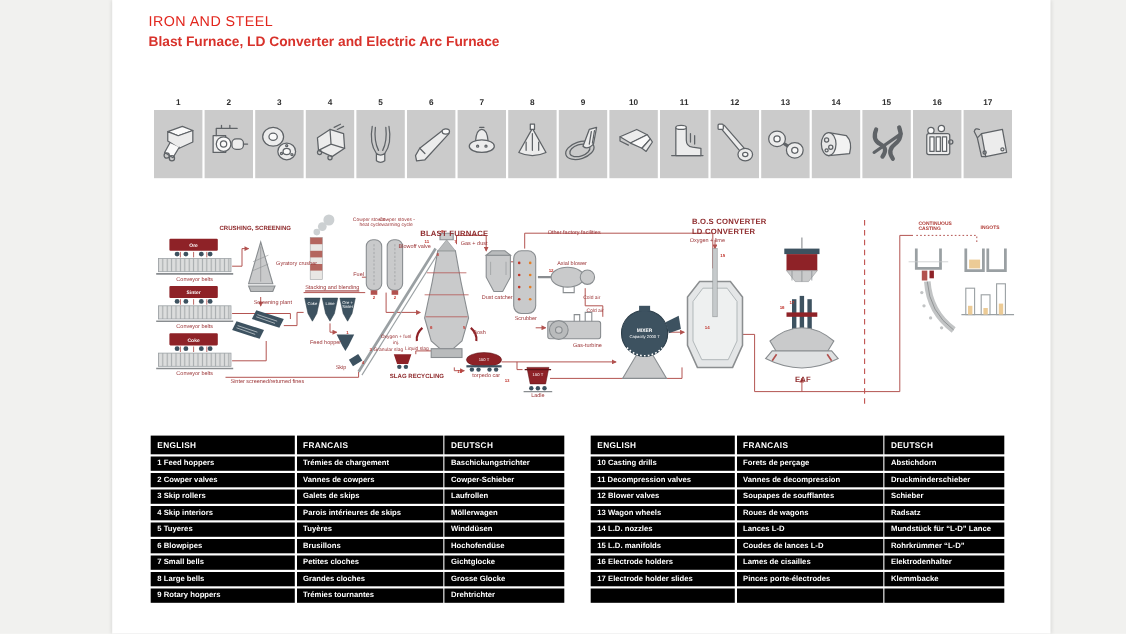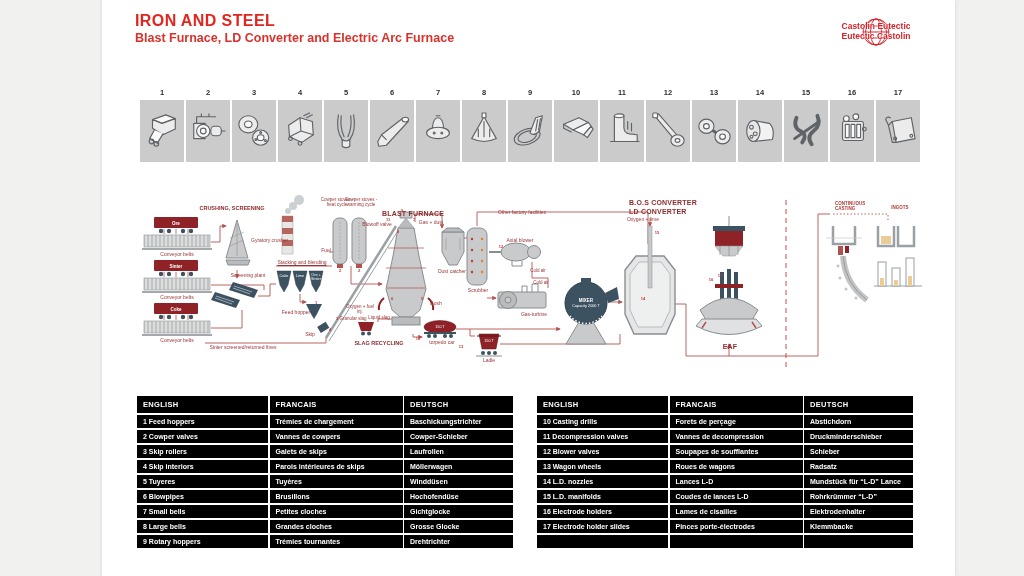--- a/index.html
+++ b/index.html
@@ -1,20 +1,20 @@
 <!DOCTYPE html>
 <html><head>
 <meta charset="utf-8">
 <style>
   html,body{margin:0;padding:0;width:1024px;height:576px;overflow:hidden;
     background:#f1f1ef;font-family:"Liberation Sans",sans-serif;}
   .page{position:absolute;left:102px;top:0;width:853px;height:576px;background:#ffffff;
     box-shadow:0 0 4px rgba(0,0,0,.12);}
   
-  .title{position:absolute;left:33px;top:12px;font-size:16px;font-weight:bold;
+  .title{position:absolute;left:33px;top:12px;font-size:13px;font-weight:normal;
     color:#e2261d;letter-spacing:.4px;}
   .subtitle{position:absolute;left:33px;top:31px;font-size:12.5px;font-weight:bold;color:#d8322b;}
   .logo{position:absolute;left:728px;top:12px;width:92px;height:40px;text-align:center;}
   .logo svg{position:absolute;left:31px;top:1px;}
   .logo .bl{position:relative;font-size:8.5px;font-weight:bold;color:#d5232a;line-height:10px;
     text-shadow:0 0 2px #fff,0 0 2px #fff,0 0 1px #fff;white-space:nowrap;}
   .logo .bl1{margin-top:9px;}
   
   .icon-strip{position:absolute;left:38px;top:88px;display:flex;gap:2px;}
   .icell{width:44px;}
@@ -45,32 +45,20 @@
   .thead .tcell{height:17px;font-size:7.5px;letter-spacing:.3px;}
 </style>
 </head>
 <body>
 
 <div class="page">
 
   <div class="title">IRON AND STEEL</div>
   <div class="subtitle">Blast Furnace, LD Converter and Electric Arc Furnace</div>
 
-  <div class="logo">
-    <svg width="30" height="38" viewBox="0 0 30 38">
-      <g stroke="#d5232a" fill="none" stroke-width="1">
-        <circle cx="15" cy="19" r="13"></circle>
-        <ellipse cx="15" cy="19" rx="5.5" ry="13"></ellipse>
-        <ellipse cx="15" cy="19" rx="10.5" ry="13"></ellipse>
-        <path d="M3 13 H27 M2 19 H28 M3 25 H27"></path>
-      </g>
-    </svg>
-    <div class="bl bl1">Castolin Eutectic</div>
-    <div class="bl">Eutectic Castolin</div>
-  </div>
 
   <div class="icon-strip" id="icon-strip">
       <div class="icell">
         <div class="inum">1</div>
         <div class="ibox">
           <svg class="ig" viewBox="0 0 40 44">
             <path d="M10 10 L24 5 L34 9 L20 14 Z" fill="#fafafa"></path>
             <path d="M10 10 L20 14 L34 9 L34 20 L21 26 L10 19 Z" fill="#ececec"></path>
             <path d="M12 21 L7 30 L15 35 L21 25" fill="#fafafa"></path>
             <circle cx="9" cy="33" r="2.5"></circle>

